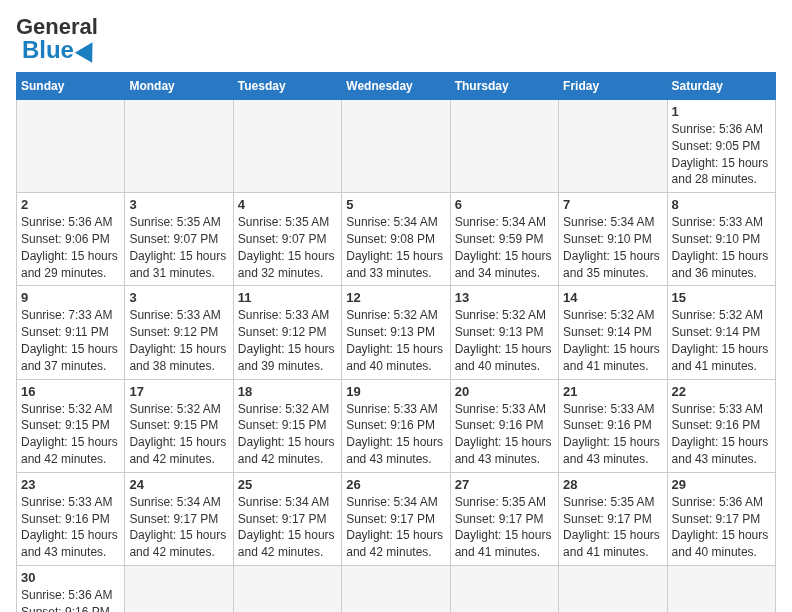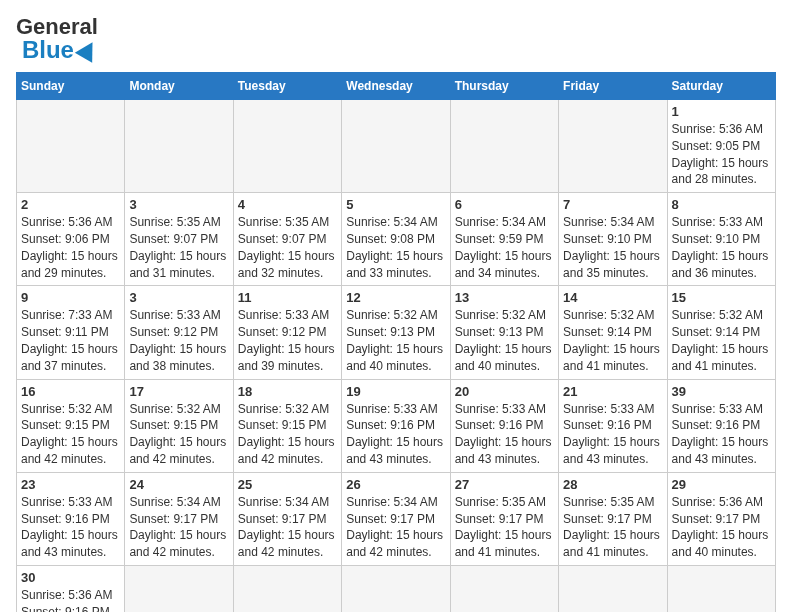--- a/index.html
+++ b/index.html
@@ -270,21 +270,21 @@
 Sunset: 9:16 PM
 Daylight: 15 hours and 43 minutes.</div>
         </td>
         <td>
           <span class="day-number">21</span>
           <div class="day-info">Sunrise: 5:33 AM
 Sunset: 9:16 PM
 Daylight: 15 hours and 43 minutes.</div>
         </td>
         <td>
-          <span class="day-number">39</span>
+          <span class="day-number">22</span>
           <div class="day-info">Sunrise: 5:33 AM
 Sunset: 9:16 PM
 Daylight: 15 hours and 43 minutes.</div>
         </td>
       </tr>
       <tr>
         <td>
           <span class="day-number">23</span>
           <div class="day-info">Sunrise: 5:33 AM
 Sunset: 9:16 PM

